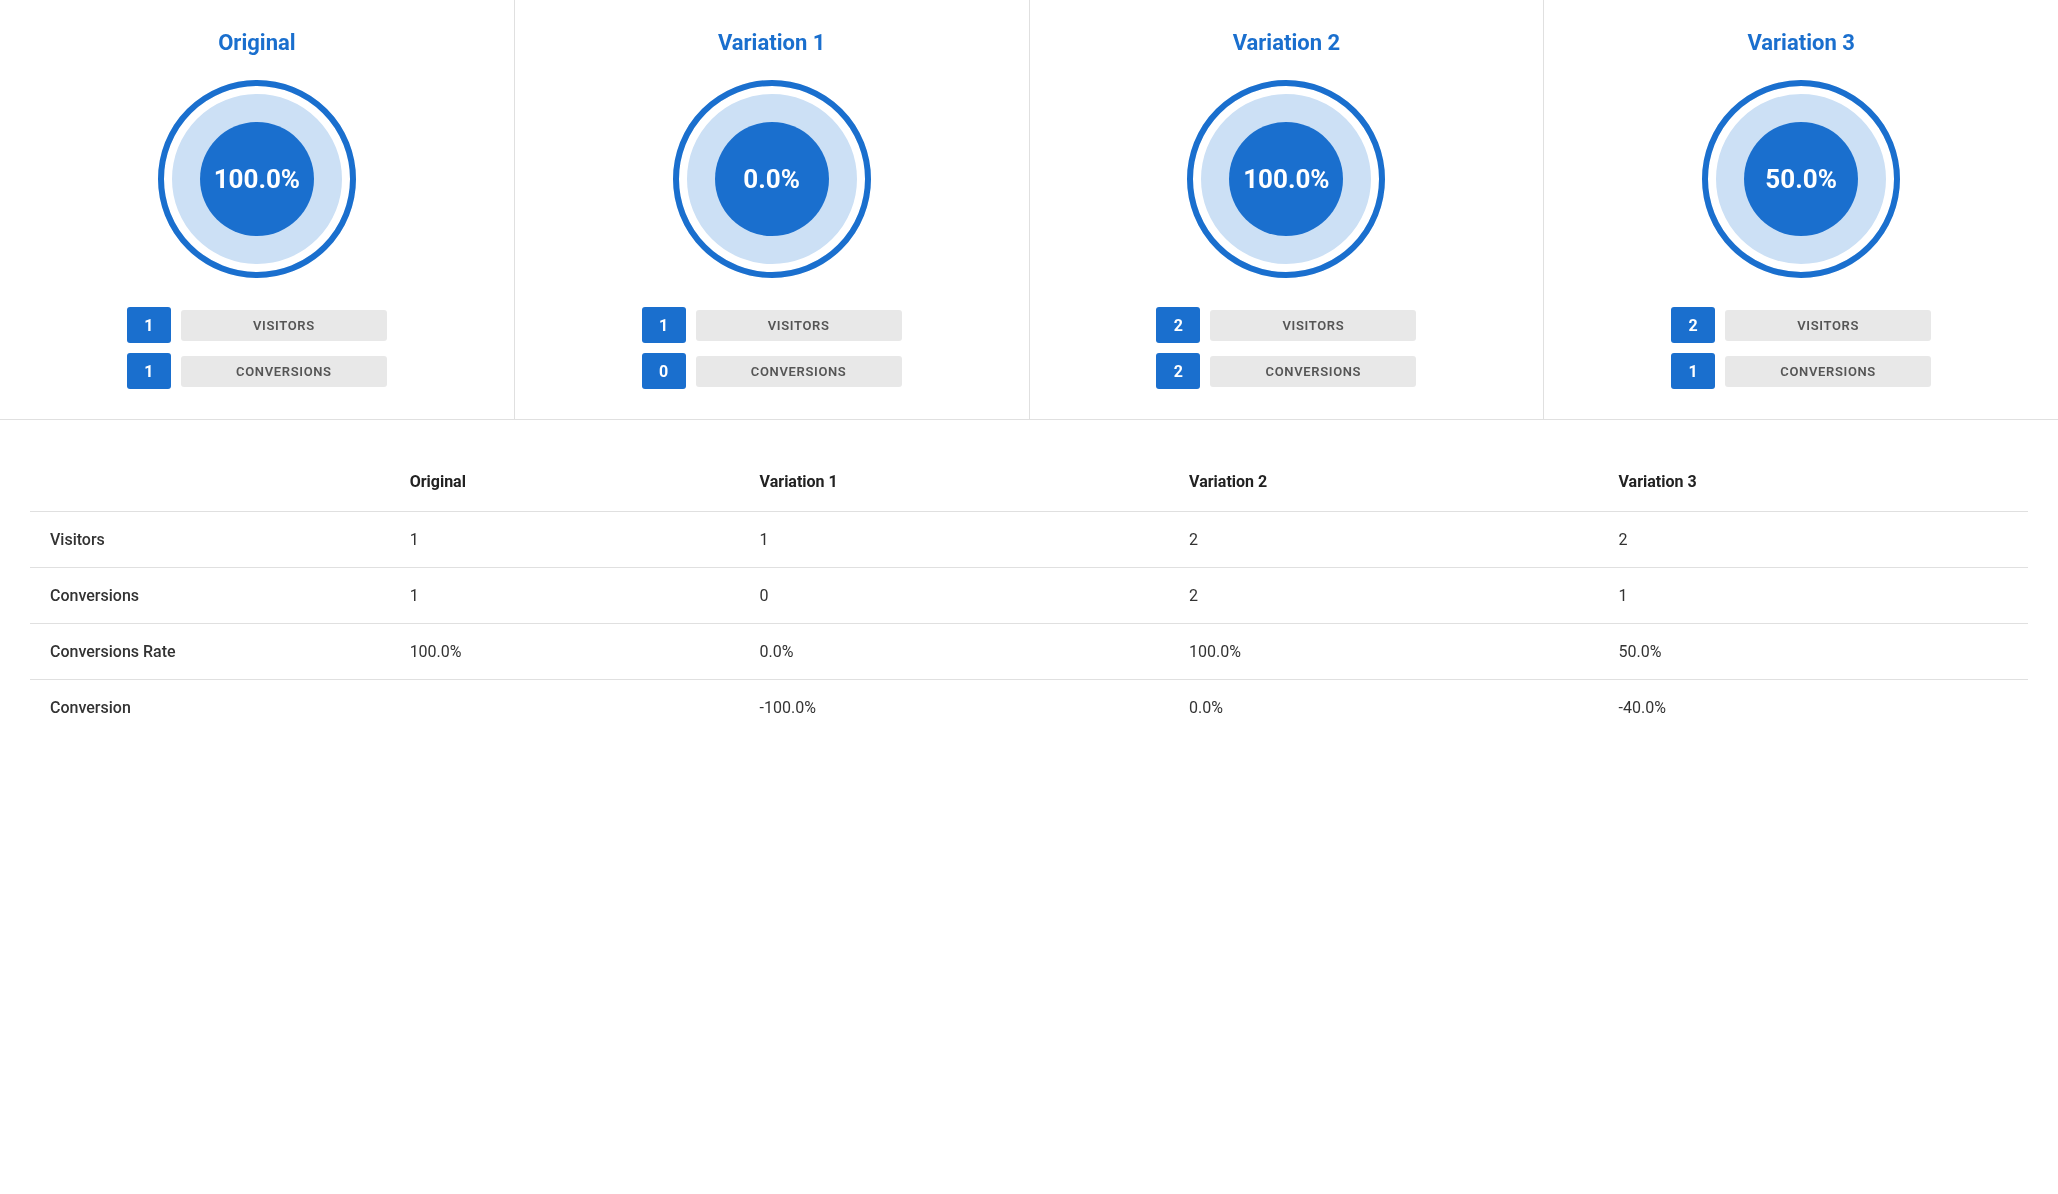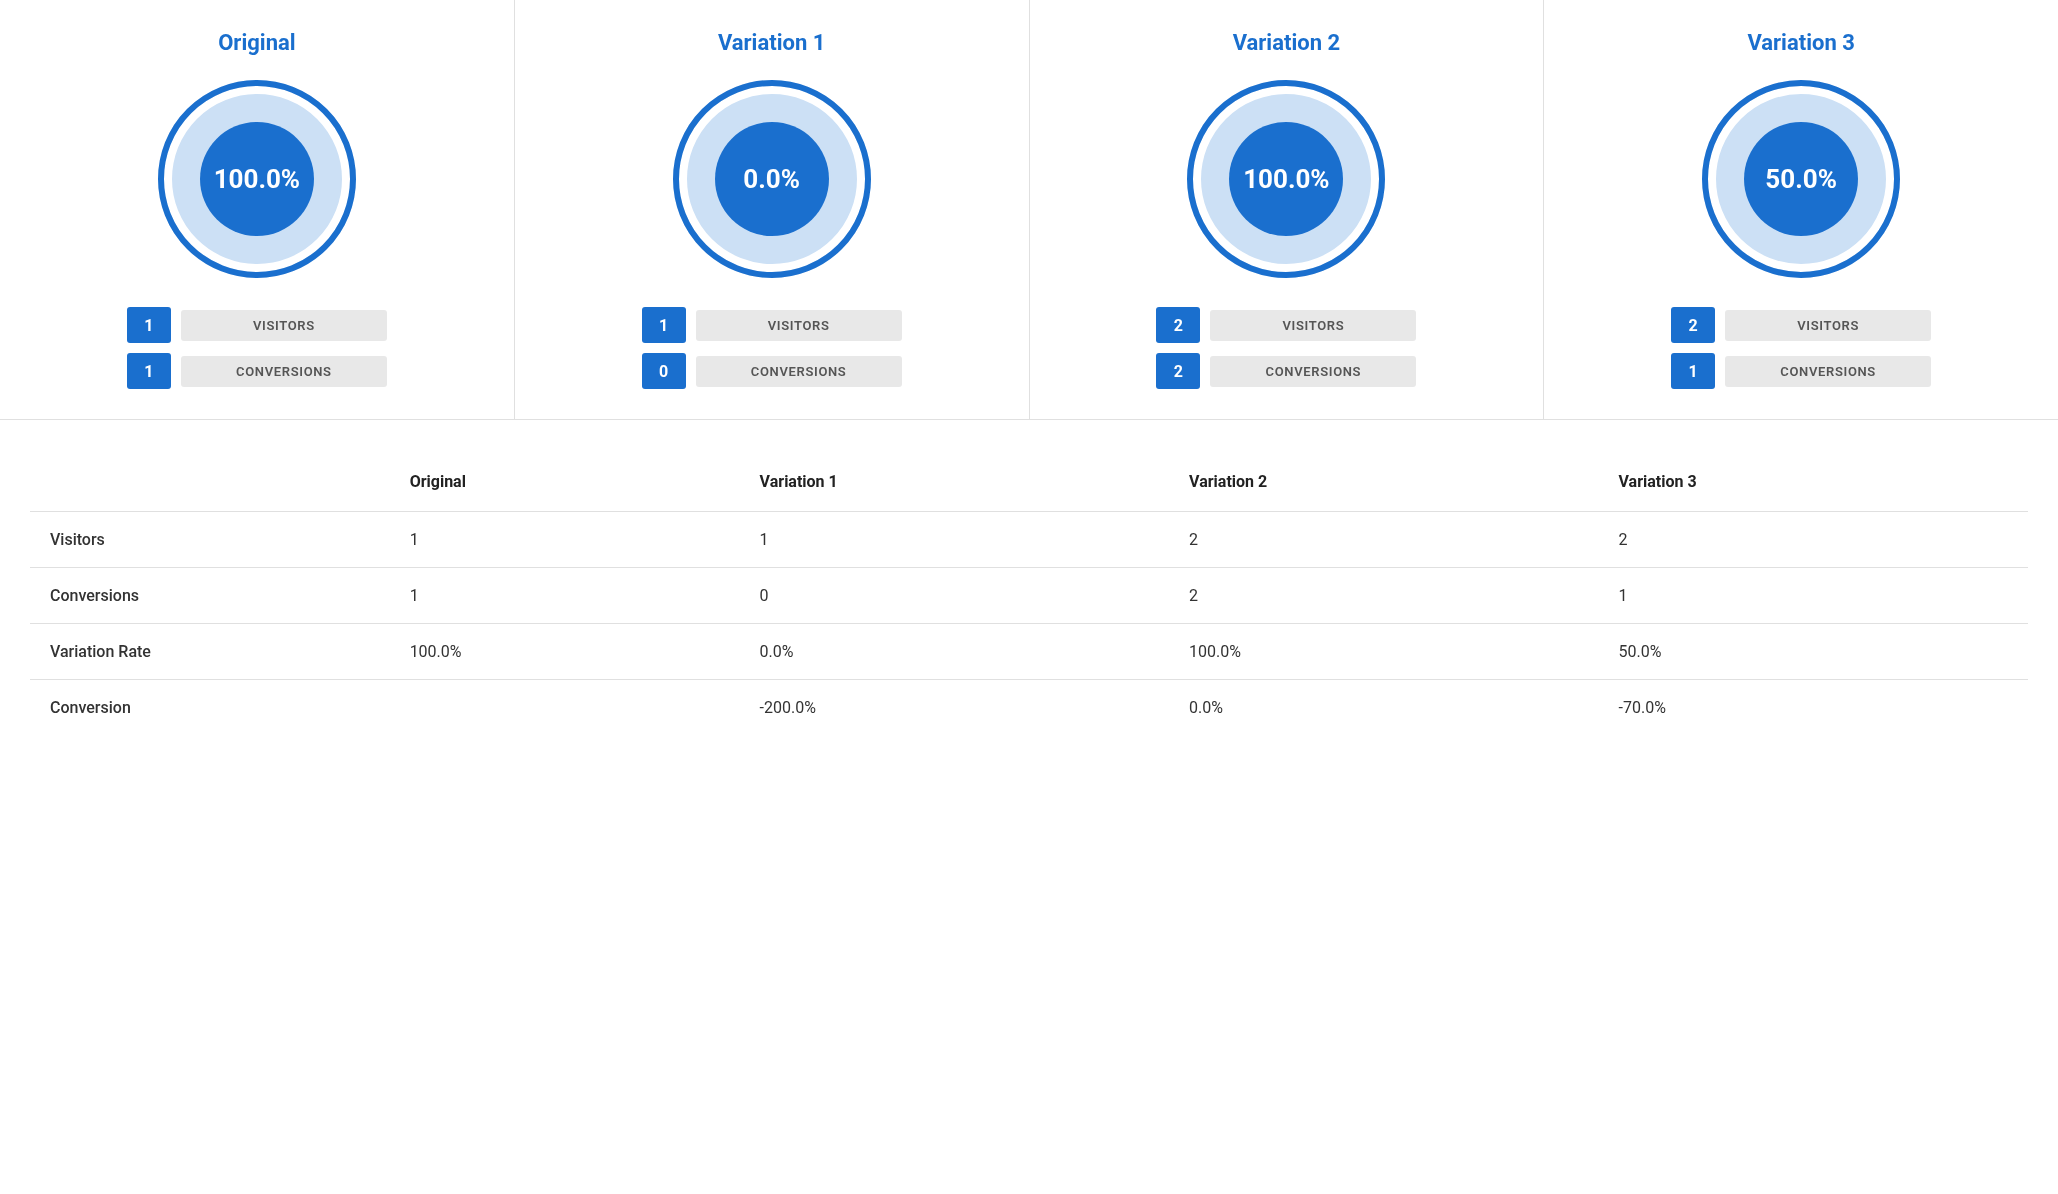--- a/index.html
+++ b/index.html
@@ -239,28 +239,28 @@
           <td>2</td>
         </tr>
         <tr class="table-row">
           <td>Conversions</td>
           <td>1</td>
           <td>0</td>
           <td>2</td>
           <td>1</td>
         </tr>
         <tr class="table-row">
-          <td>Variation Rate</td>
+          <td>Conversions Rate</td>
           <td>100.0%</td>
           <td>0.0%</td>
           <td>100.0%</td>
           <td>50.0%</td>
         </tr>
         <tr class="table-row">
           <td>Conversion</td>
           <td></td>
-          <td class="negative-value">-200.0%</td>
+          <td class="negative-value">-100.0%</td>
           <td>0.0%</td>
-          <td>-70.0%</td>
+          <td>-40.0%</td>
         </tr>
       </tbody>
     </table>
 </div>
 
 </body></html>

